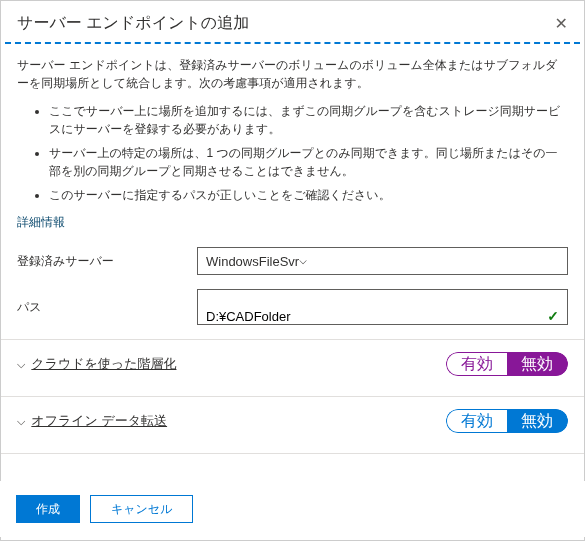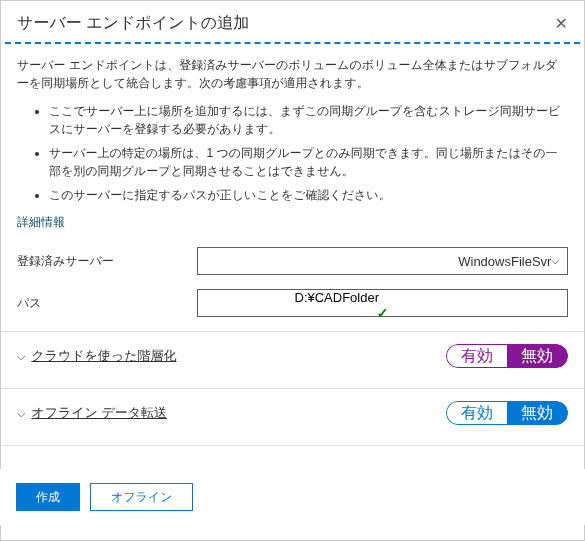--- a/index.html
+++ b/index.html
@@ -9,38 +9,38 @@
 .close-btn { font-size: 16px; cursor: pointer; color: #605e5c; font-weight: 300; }
 .dashed-line { border: none; border-top: 2px dashed #0078d4; margin: 0 4px 12px 4px; }
 .content { padding: 0 16px; }
 .intro { font-size: 12px; line-height: 1.5; margin-bottom: 10px; }
 ul { list-style: disc; padding-left: 32px; margin-bottom: 10px; }
 li { font-size: 12px; line-height: 1.5; margin-bottom: 6px; }
 .link { color: #0c4a6e; text-decoration: none; font-size: 12px; display: inline-block; margin-bottom: 16px; cursor: pointer; }
 .field-row { display: flex; align-items: center; margin-bottom: 14px; }
 .field-label { width: 180px; font-size: 12px; }
 .field-control { flex: 1; position: relative; }
-.dropdown { width: 100%; height: 28px; border: 1px solid #605e5c; padding: 0 8px; display: flex; align-items: center; justify-content: flex-end; background: #fff; cursor: pointer; }
+.dropdown { width: 100%; height: 28px; border: 1px solid #605e5c; padding: 0 8px; display: flex; align-items: center; justify-content: flex-start; background: #fff; cursor: pointer; }
 .dropdown-value { font-size: 13px; }
 .chevron { font-size: 10px; }
-.input-wrapper { width: 100%; height: 28px; border: 1px solid #605e5c; display: flex; align-items: center; padding: 0 8px; background: #fff; flex-direction: column; }
+.input-wrapper { width: 100%; height: 36px; border: 1px solid #605e5c; display: flex; align-items: flex-end; padding: 0 8px; background: #fff; }
 .text-input { flex: 1; border: none; outline: none; font-size: 13px; font-family: inherit; }
 .check-icon { color: #107c10; font-size: 14px; font-weight: bold; }
 .section-divider { border: none; border-top: 1px solid #e1dfdd; margin: 8px 0 0 0; }
 .section-row { display: flex; align-items: center; justify-content: space-between; padding: 12px 16px; }
 .section-left { display: flex; align-items: center; gap: 6px; cursor: pointer; }
 .section-chevron { font-size: 11px; color: #605e5c; }
 .section-title { font-size: 13px; text-decoration: underline; }
 .toggle { display: flex; border-radius: 14px; overflow: hidden; cursor: pointer; height: 24px; }
 .toggle-part { display: flex; align-items: center; justify-content: center; font-size: 16px; padding: 0 14px; }
 .toggle-purple .toggle-on { color: #881798; border: 1px solid #881798; border-right: none; border-radius: 14px 0 0 14px; background: #fff; }
 .toggle-purple .toggle-off { color: #fff; background: #881798; border: 1px solid #881798; border-left: none; border-radius: 0 14px 14px 0; }
 .toggle-blue .toggle-on { color: #0078d4; border: 1px solid #0078d4; border-right: none; border-radius: 14px 0 0 14px; background: #fff; }
 .toggle-blue .toggle-off { color: #fff; background: #0078d4; border: 1px solid #0078d4; border-left: none; border-radius: 0 14px 14px 0; }
-.footer { position: absolute; bottom: 16px; left: 0; right: 0; padding: 14px 16px; display: flex; gap: 10px; background: #fff; }
+.footer { position: absolute; bottom: 4px; left: 0; right: 0; padding: 14px 16px; display: flex; gap: 10px; background: #fff; }
 .btn { height: 28px; padding: 0 20px; font-size: 12px; cursor: pointer; font-family: inherit; }
 .btn-primary { background: #0078d4; color: #fff; border: none; }
 .btn-secondary { background: #fff; color: #0078d4; border: 1px solid #0078d4; }
 </style>
 </head>
 <body>
 
 <div class="header">
   <div class="header-title">サーバー エンドポイントの追加</div>
   <div class="close-btn">✕</div>
@@ -101,14 +101,14 @@
   <div class="toggle toggle-blue">
     <div class="toggle-part toggle-on">有効</div>
     <div class="toggle-part toggle-off">無効</div>
   </div>
 </div>
 
 <hr class="section-divider">
 
 <div class="footer">
   <button class="btn btn-primary">作成</button>
-  <button class="btn btn-secondary">オフライン</button>
+  <button class="btn btn-secondary">キャンセル</button>
 </div>
 
 </body></html>

